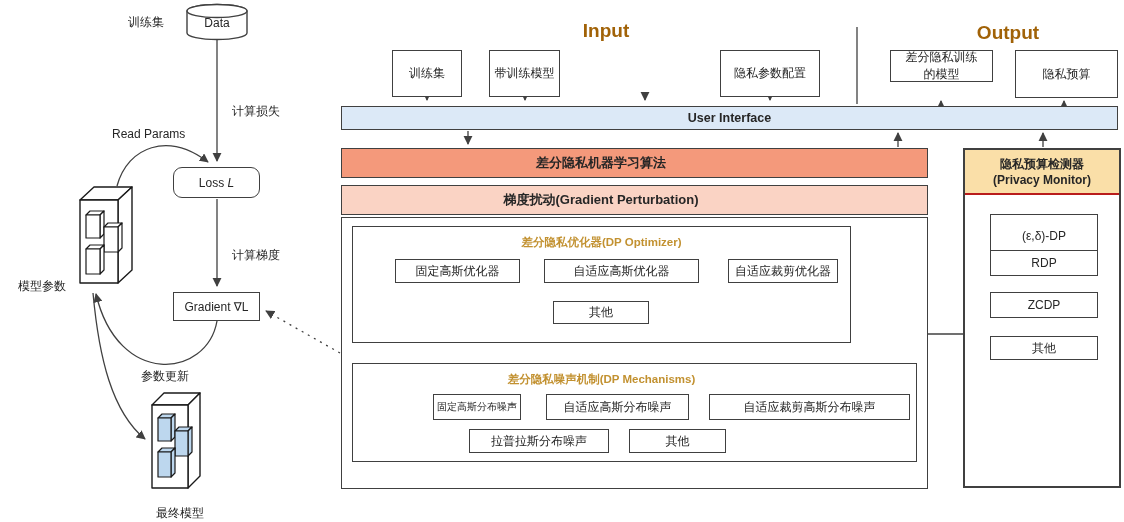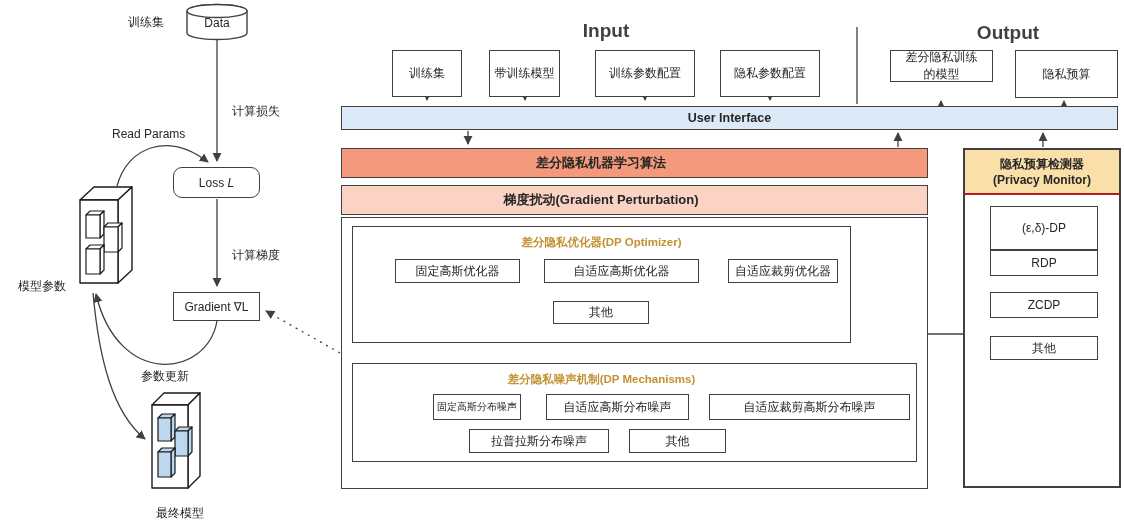--- a/index.html
+++ b/index.html
@@ -19,21 +19,21 @@
     display:flex;align-items:center;font-weight:bold;font-size:13px;
   }
   .bar .bar-label{text-align:center;}
   .group{
     position:absolute;border:1.5px solid #404040;background:#fff;box-sizing:border-box;
   }
   .group-title{
     position:absolute;top:8px;left:0;text-align:center;font-weight:bold;
     font-size:11.5px;color:#C29130;white-space:nowrap;
   }
-  .title{position:absolute;font-weight:bold;font-size:19px;color:#404040;}
+  .title{position:absolute;font-weight:bold;font-size:19px;color:#a16207;}
   svg{display:block;}
   .overlay{position:absolute;left:0;top:0;pointer-events:none;}
 </style>
 </head>
 <body>
 
 <div id="canvas">
 
   <svg class="overlay" width="1124" height="522" viewBox="0 0 1124 522">
     <defs>
@@ -131,21 +131,20 @@
           <rect x="11" y="62" width="13" height="25"></rect>
       </g>
     </g>
   </svg>
 
   <div class="lbl" style="left:156px;top:505px;">最终模型</div>
 
   <div class="title" style="left:560px;top:20px;width:92px;text-align:center;">Input</div>
   <div class="box" style="left:392px;top:50px;width:70px;height:47px;">训练集</div>
   <div class="box" style="left:489px;top:50px;width:71px;height:47px;">带训练模型</div>
-  <div class="box" style="left:595px;top:50px;width:100px;height:47px;">训练参数配置</div>
   <div class="box" style="left:720px;top:50px;width:100px;height:47px;">隐私参数配置</div>
 
   <div class="title" style="left:960px;top:22px;width:96px;text-align:center;">Output</div>
   <div class="box" style="left:890px;top:50px;width:103px;height:32px;">
     <div style="width:80px;">差分隐私训练的模型</div>
   </div>
   <div class="box" style="left:1015px;top:50px;width:103px;height:48px;">隐私预算</div>
 
   <div class="bar" style="left:341px;top:106px;width:777px;height:24px;background:#DCE9F7;font-size:12.5px;">
     <div class="bar-label" style="width:100%;">User Interface</div>
@@ -177,19 +176,19 @@
     <div class="box" style="left:356px;top:30px;width:201px;height:26px;">自适应裁剪高斯分布噪声</div>
     <div class="box" style="left:276px;top:65px;width:97px;height:24px;">其他</div>
   </div>
 
   <div class="group" style="left:963px;top:148px;width:158px;height:340px;border-width:2px;">
     <div class="abs" style="left:0;top:0;width:100%;height:45px;background:#FADFA8;border-bottom:2px solid #b91c1c;
                 box-sizing:border-box;text-align:center;font-weight:bold;font-size:12px;padding-top:6px;line-height:1.35;">
       <div>隐私预算检测器</div>
       <div>(Privacy Monitor)</div>
     </div>
-    <div class="box" style="left:25px;top:56px;width:108px;height:44px;">(ε,δ)-DP</div>
+    <div class="box" style="left:25px;top:64px;width:108px;height:44px;">(ε,δ)-DP</div>
     <div class="box" style="left:25px;top:100px;width:108px;height:26px;">RDP</div>
     <div class="box" style="left:25px;top:142px;width:108px;height:26px;">ZCDP</div>
     <div class="box" style="left:25px;top:186px;width:108px;height:24px;">其他</div>
   </div>
 
 </div>
 
 </body></html>

